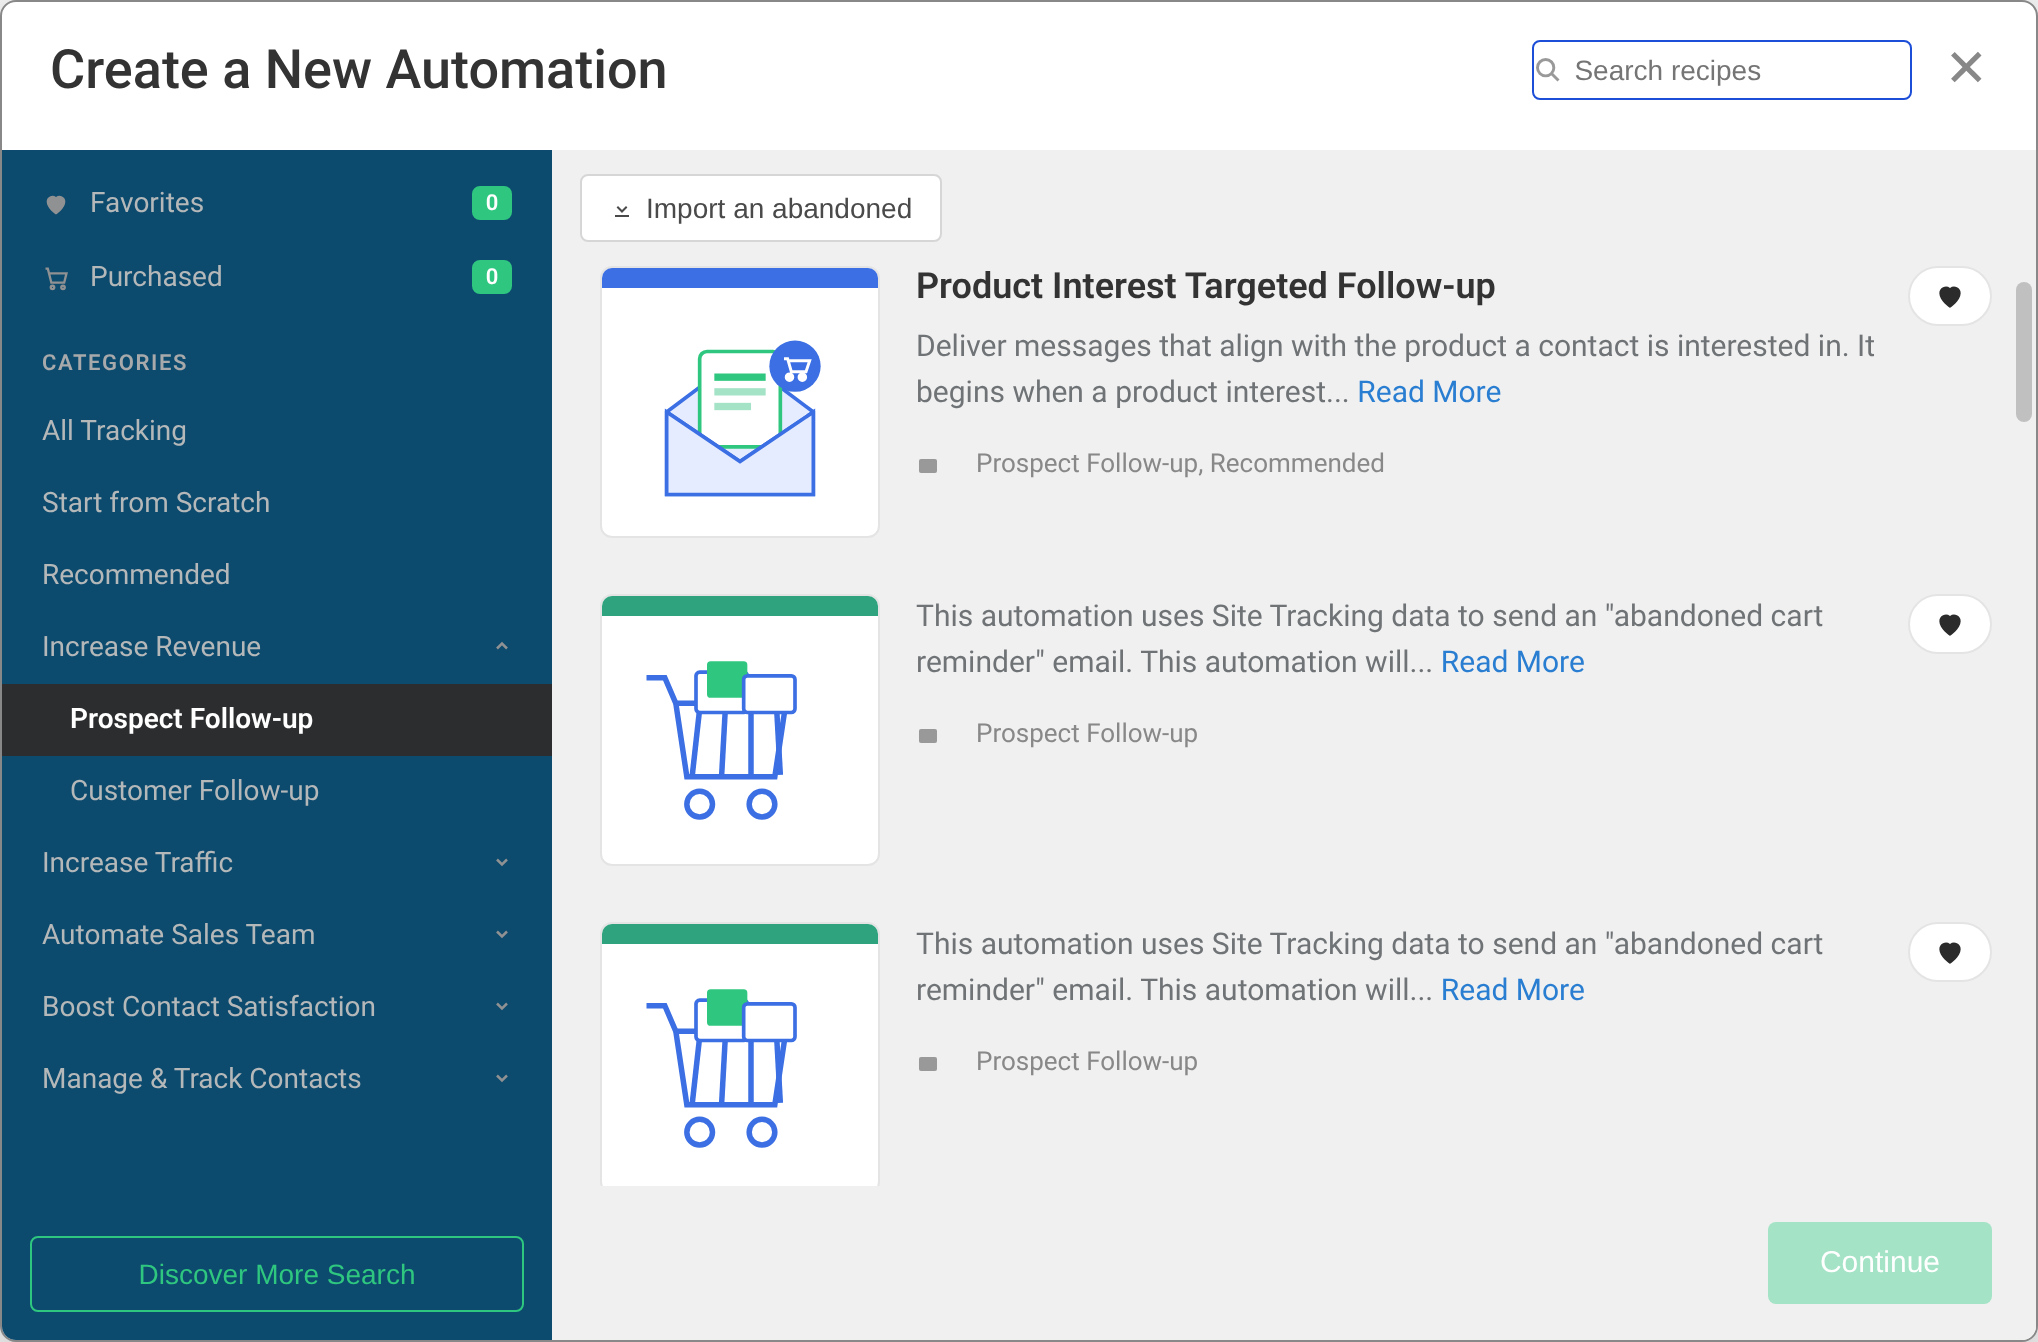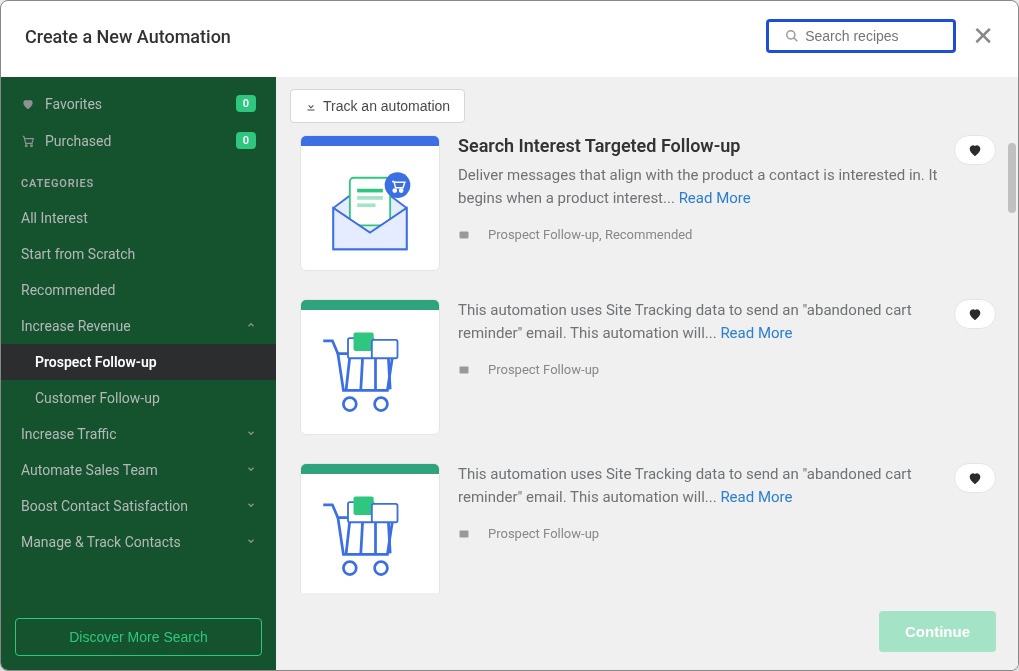--- a/index.html
+++ b/index.html
@@ -23,31 +23,31 @@
     border: 1px solid #888;
   }
   .modal-header {
     display: flex;
     align-items: center;
     justify-content: space-between;
     padding: 18px 24px 24px 24px;
     border-bottom: 0;
   }
   .modal-title {
-    font-size: 18px;
+    font-size: 27px;
     font-weight: 500;
     color: #333;
   }
   .header-right { display: flex; align-items: center; gap: 16px; }
   .search-box {
     display: flex;
     align-items: center;
-    border: 3px solid #1d4ed8;
-    border-radius: 4px;
-    padding: 6px 16px;
+    border: 1px solid #1d4ed8;
+    border-radius: 4px;
+    padding: 6px 0;
     width: 190px;
     background: #fff;
   }
   .search-box input {
     border: 0;
     outline: 0;
     font-size: 14px;
     color: #666;
     width: 100%;
     background: transparent;
@@ -56,21 +56,21 @@
   .close-btn {
     font-size: 26px;
     color: #888;
     cursor: pointer;
     font-weight: 300;
     line-height: 1;
   }
   .modal-body { display: flex; flex: 1; overflow: hidden; }
   .sidebar {
     width: 275px;
-    background: #14532d;
+    background: #0c4a6e;
     color: #ccc;
     display: flex;
     flex-direction: column;
     padding-top: 8px;
   }
   .sidebar-item {
     display: flex;
     align-items: center;
     justify-content: space-between;
     padding: 10px 20px;
@@ -211,21 +211,21 @@
     display: flex;
     justify-content: flex-end;
   }
   .continue-btn {
     background: #a4e3c6;
     color: #fff;
     border: 0;
     border-radius: 4px;
     padding: 12px 26px;
     font-size: 15px;
-    font-weight: 700;
+    font-weight: 400;
     cursor: not-allowed;
   }
   .icon { display: inline-flex; }
 </style>
 </head>
 <body>
 
 <div class="modal">
 
   <div class="modal-header">
@@ -268,21 +268,21 @@
               </svg>
           </span>
           <span>Purchased</span>
         </span>
         <span class="badge-count">0</span>
       </div>
 
       <div class="sidebar-section-label">CATEGORIES</div>
 
       <div class="cat-item">
-          <span>All Interest</span>
+          <span>All Tracking</span>
         </div>
       <div class="cat-item">
           <span>Start from Scratch</span>
         </div>
       <div class="cat-item">
           <span>Recommended</span>
         </div>
 
       <div class="cat-item">
         <span>Increase Revenue</span>
@@ -334,21 +334,21 @@
     </div>
 
     <div class="main">
       <div class="toolbar">
         <button class="import-btn">
           <span class="icon">
             <svg width="12" height="12" viewBox="0 0 24 24" fill="currentColor">
                 <path d="M12 3v11l-4-4-1.4 1.4L12 17l5.4-5.6L16 10l-4 4V3h0zM5 19h14v2H5z"></path>
               </svg>
           </span>
-          <span>Track an automation</span>
+          <span>Import an abandoned</span>
         </button>
       </div>
 
       <div class="recipe-list" id="recipe-list">
         <div class="scroll-indicator"></div>
 
       <div class="recipe-card">
     <div class="recipe-thumb">
       <div class="thumb-head blue"></div>
       <div class="thumb-body">
@@ -363,21 +363,21 @@
     <circle cx="90" cy="30" r="14" fill="#3b6fe3"></circle>
     <g transform="translate(83,24)" stroke="#fff" stroke-width="1.6" fill="none">
       <circle cx="4" cy="12" r="1.8" fill="#fff"></circle>
                     <circle cx="11" cy="12" r="1.8" fill="#fff"></circle>
       <path d="M1 2h2l2 7h8l2-6H4"></path>
     </g>
   </svg>
 </div>
     </div>
     <div class="recipe-info">
-      <div class="recipe-title">Search Interest Targeted Follow-up</div>
+      <div class="recipe-title">Product Interest Targeted Follow-up</div>
       <div class="recipe-desc">Deliver messages that align with the product a contact is interested in. It begins when a product interest... <span class="read-more">Read More</span></div>
       <div class="recipe-tags">
         <span class="icon">
           <svg width="12" height="12" viewBox="0 0 24 24" fill="#999">
                     <rect x="3" y="5" width="18" height="14" rx="2"></rect>
                   </svg>
         </span>
         <span>Prospect Follow-up, Recommended</span>
       </div>
     </div>

